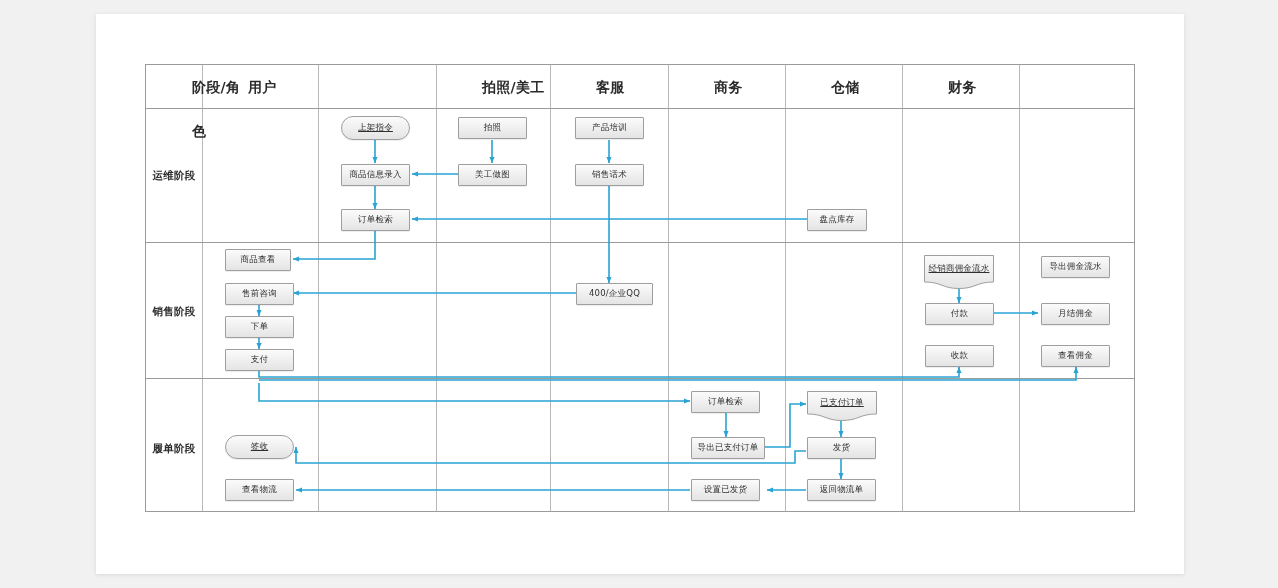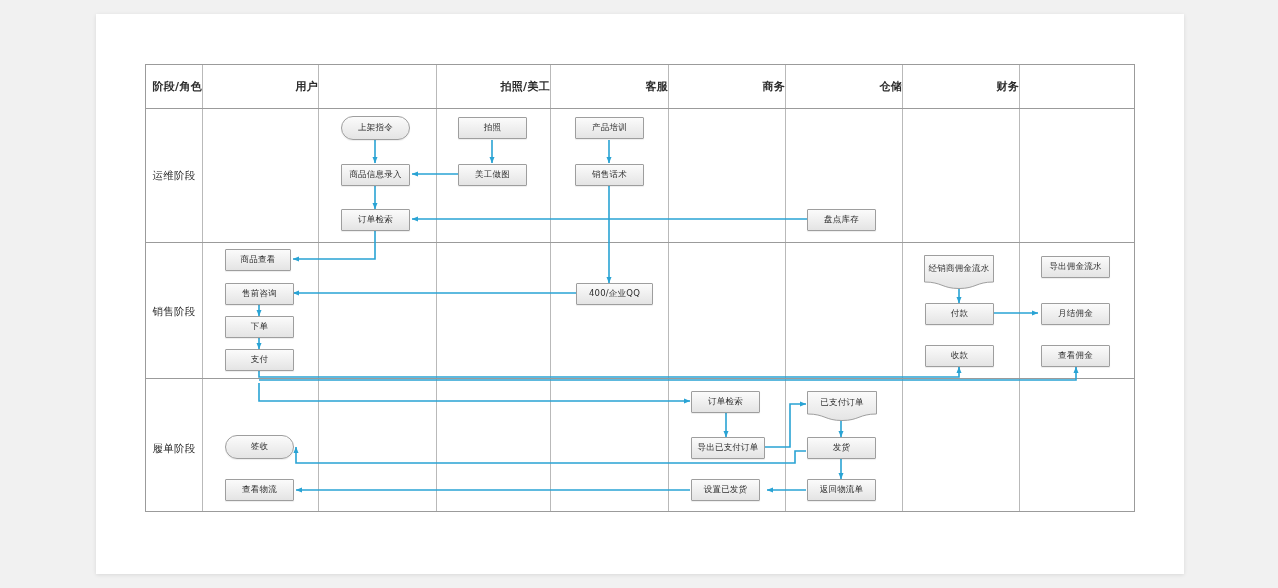--- a/index.html
+++ b/index.html
@@ -50,34 +50,35 @@
     height: 1px;
     background: #b9b9b9;
   }
   .hline.strong { background: #9b9b9b; }
 
   .col-head {
     position: absolute;
     top: 0;
     height: 44px;
     line-height: 44px;
-    text-align: right;
-    font-size: 11px;
+    text-align: left;
+    font-size: 14px;
     color: #2b2b2b;
     font-weight: bold;
     letter-spacing: 0.3px;
+    margin-left: 46px;
   }
   .row-label {
     position: absolute;
     left: 0;
     width: 56px;
     text-align: center;
     font-size: 10.5px;
     color: #2b2b2b;
-    font-weight: normal;
+    font-weight: bold;
     letter-spacing: 0.3px;
   }
 
   
   .node {
     position: absolute;
     box-sizing: border-box;
     display: flex;
     align-items: center;
     justify-content: center;
@@ -86,27 +87,29 @@
     text-align: center;
     letter-spacing: 0.2px;
     background: linear-gradient(180deg, #fbfbfb 0%, #f0f0f0 48%, #e4e4e4 100%);
     border: 1px solid #9e9e9e;
     border-radius: 1px;
     box-shadow: 0 1px 1px rgba(0,0,0,0.07);
     line-height: 1.1;
   }
   .node.pill {
     border-radius: 14px;
+    text-decoration: underline;
   }
   
   .node.doc {
     border: none;
     background: none;
     box-shadow: none;
     overflow: visible;
+    text-decoration: underline;
   }
   .node.doc .doc-body {
     position: absolute;
     left: 0; top: 0; right: 0; bottom: 0;
   }
   .node.doc .doc-label {
     position: relative;
     z-index: 2;
     margin-bottom: 6px;
   }
@@ -231,21 +234,21 @@
   </div>
 
   <div class="node" style="left:575px; top:117px; width:69px; height:22px">
     <span>产品培训</span>
   </div>
 
   <div class="node" style="left:575px; top:164px; width:69px; height:22px">
     <span>销售话术</span>
   </div>
 
-  <div class="node" style="left:807px; top:209px; width:69px; height:22px">
+  <div class="node" style="left:807px; top:209px; width:60px; height:22px">
     <span>盘点库存</span>
   </div>
 
   <div class="node" style="left:225px; top:249px; width:66px; height:22px">
     <span>商品查看</span>
   </div>
 
   <div class="node" style="left:225px; top:283px; width:69px; height:22px">
     <span>售前咨询</span>
   </div>

